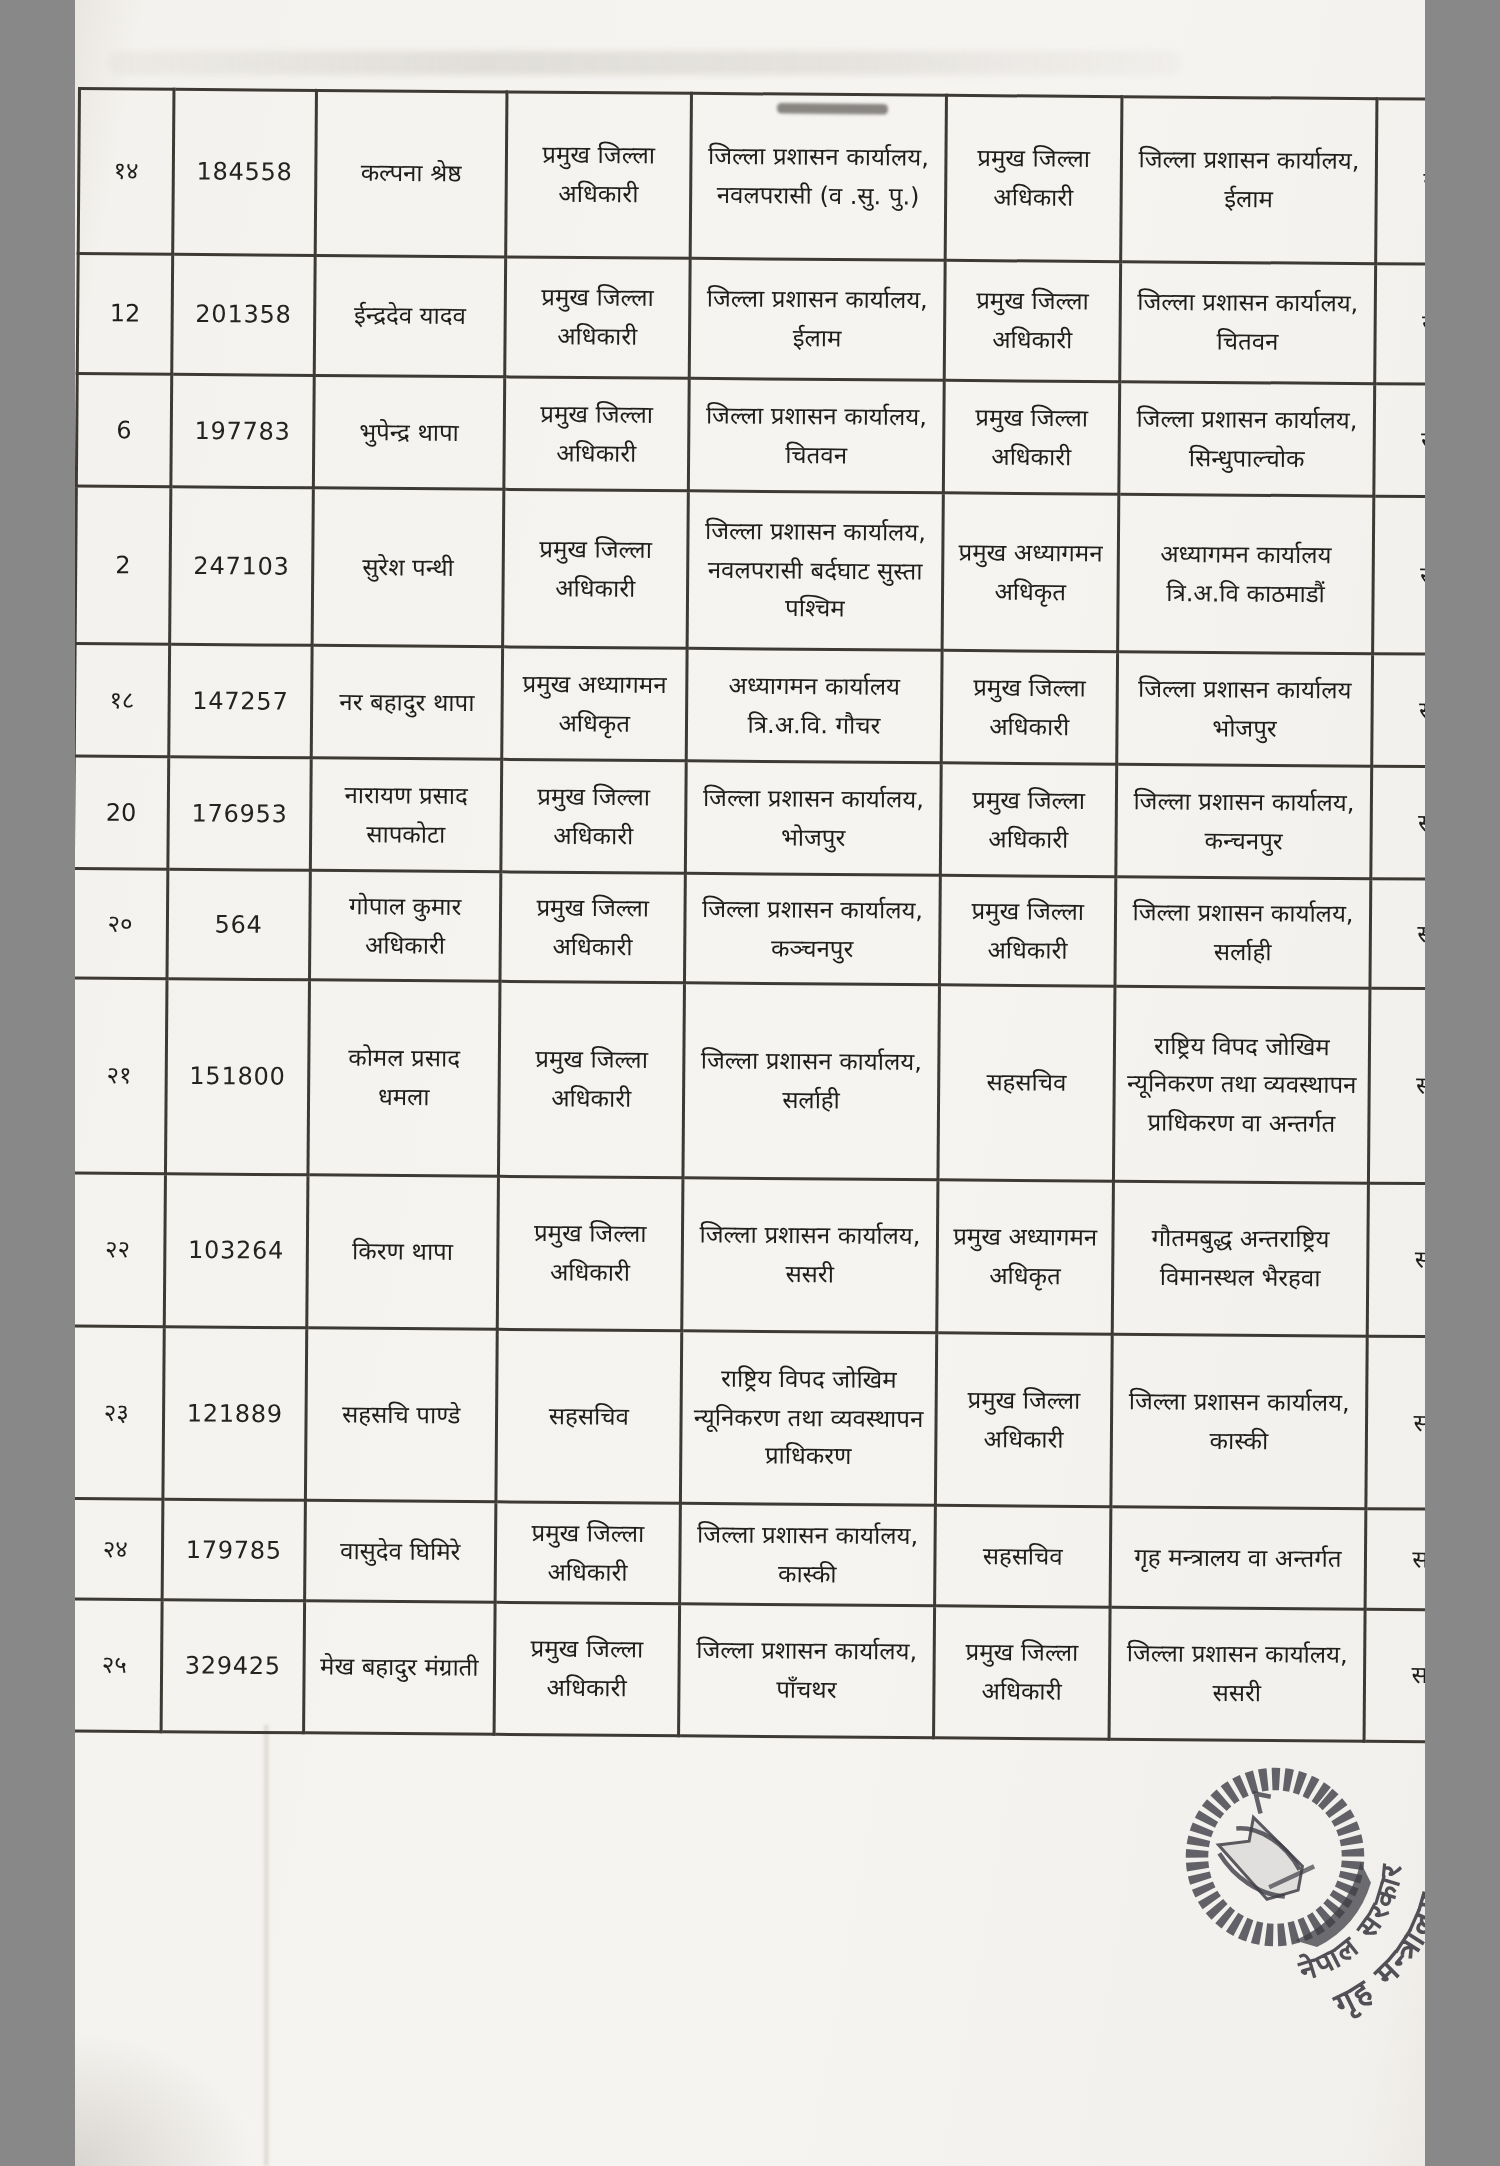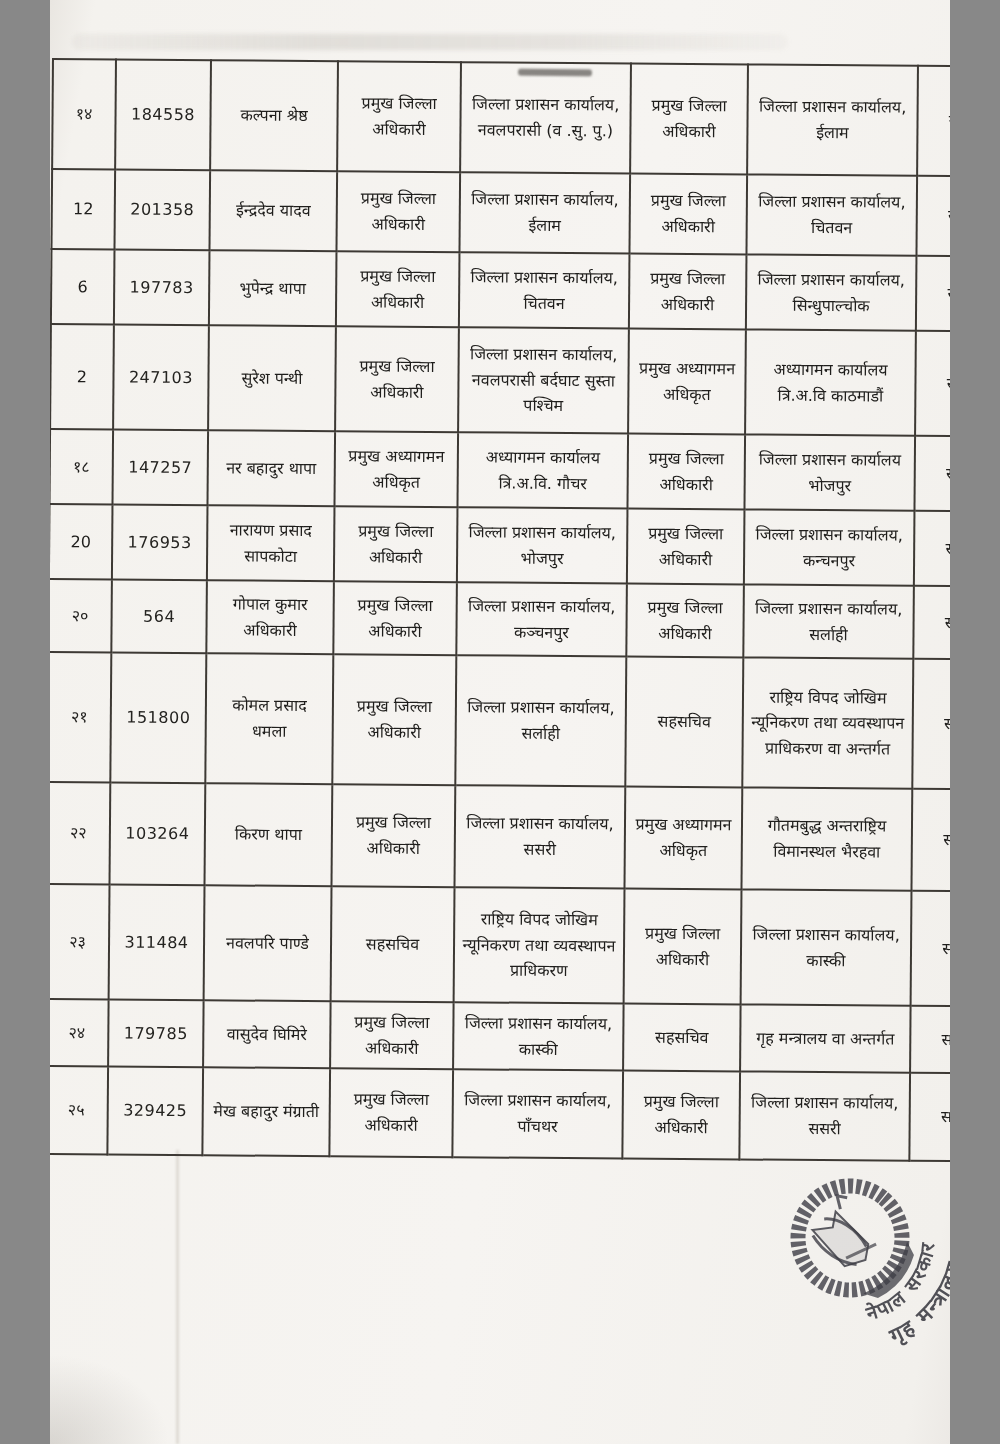--- a/index.html
+++ b/index.html
@@ -167,22 +167,22 @@
           <td class="idn">103264</td>
           <td class="nm">किरण थापा</td>
           <td class="pos">प्रमुख जिल्ला अधिकारी</td>
           <td class="off">जिल्ला प्रशासन कार्यालय, ससरी</td>
           <td class="pos">प्रमुख अध्यागमन अधिकृत</td>
           <td class="off">गौतमबुद्ध अन्तराष्ट्रिय विमानस्थल भैरहवा</td>
           <td class="rem">सरुवा</td>
         </tr>
         <tr style="height:115px">
           <td class="sn">२३</td>
-          <td class="idn">311484</td>
-          <td class="nm">नवलपरि पाण्डे</td>
+          <td class="idn">121889</td>
+          <td class="nm">सहसचि पाण्डे</td>
           <td class="pos">सहसचिव</td>
           <td class="off">राष्ट्रिय विपद जोखिम न्यूनिकरण तथा व्यवस्थापन प्राधिकरण</td>
           <td class="pos">प्रमुख जिल्ला अधिकारी</td>
           <td class="off">जिल्ला प्रशासन कार्यालय, कास्की</td>
           <td class="rem">सरुवा</td>
         </tr>
         <tr style="height:67px">
           <td class="sn">२४</td>
           <td class="idn">179785</td>
           <td class="nm">वासुदेव घिमिरे</td>

